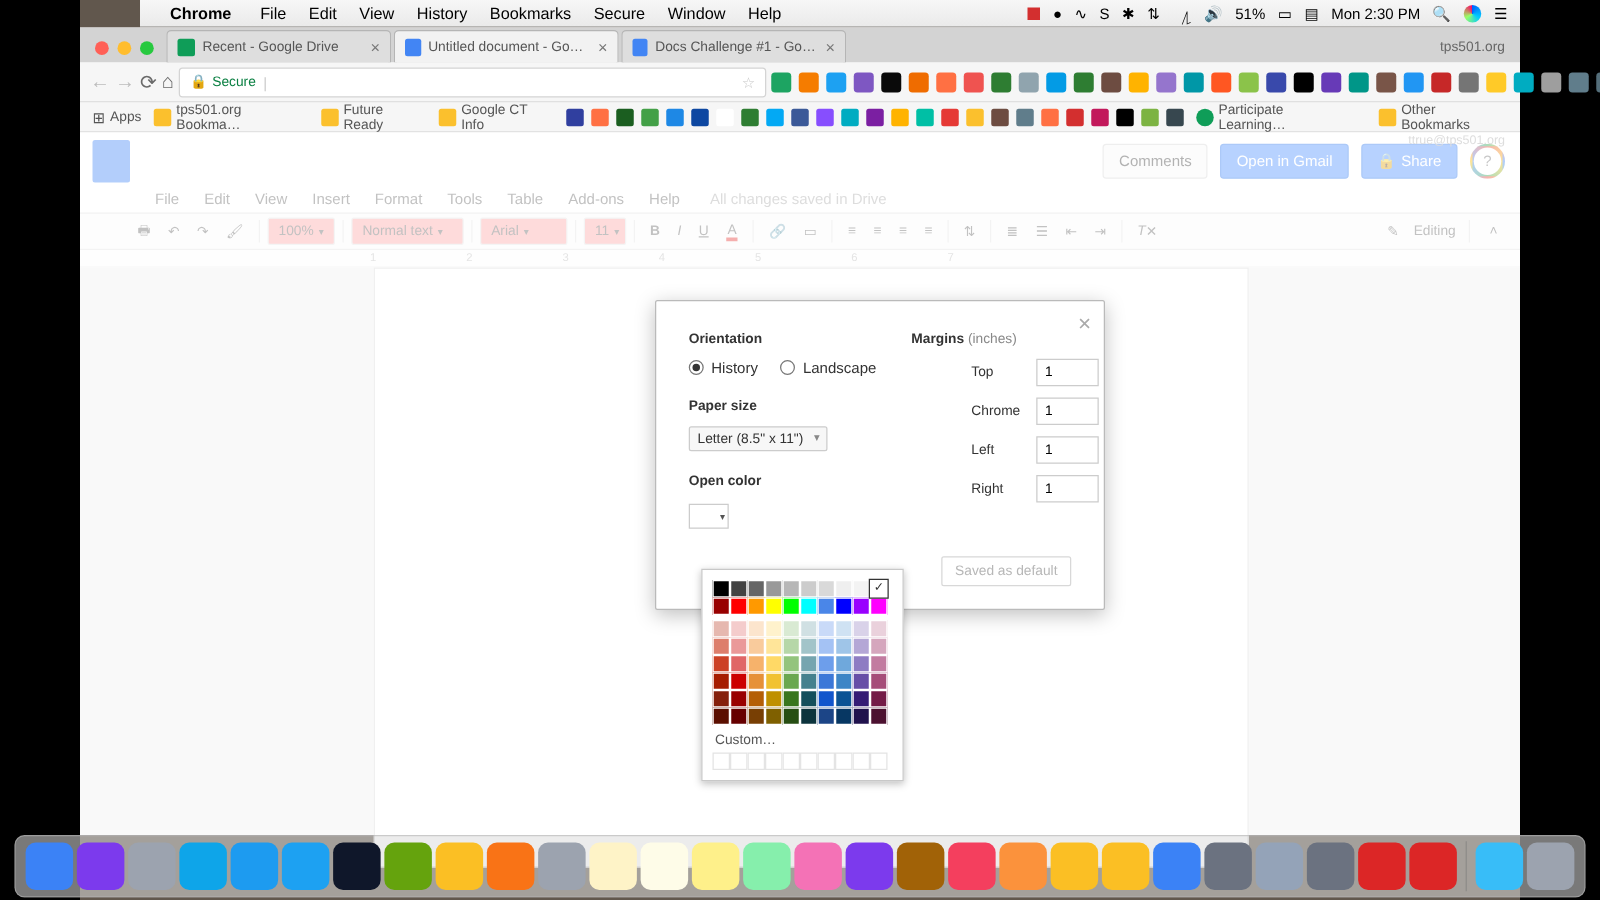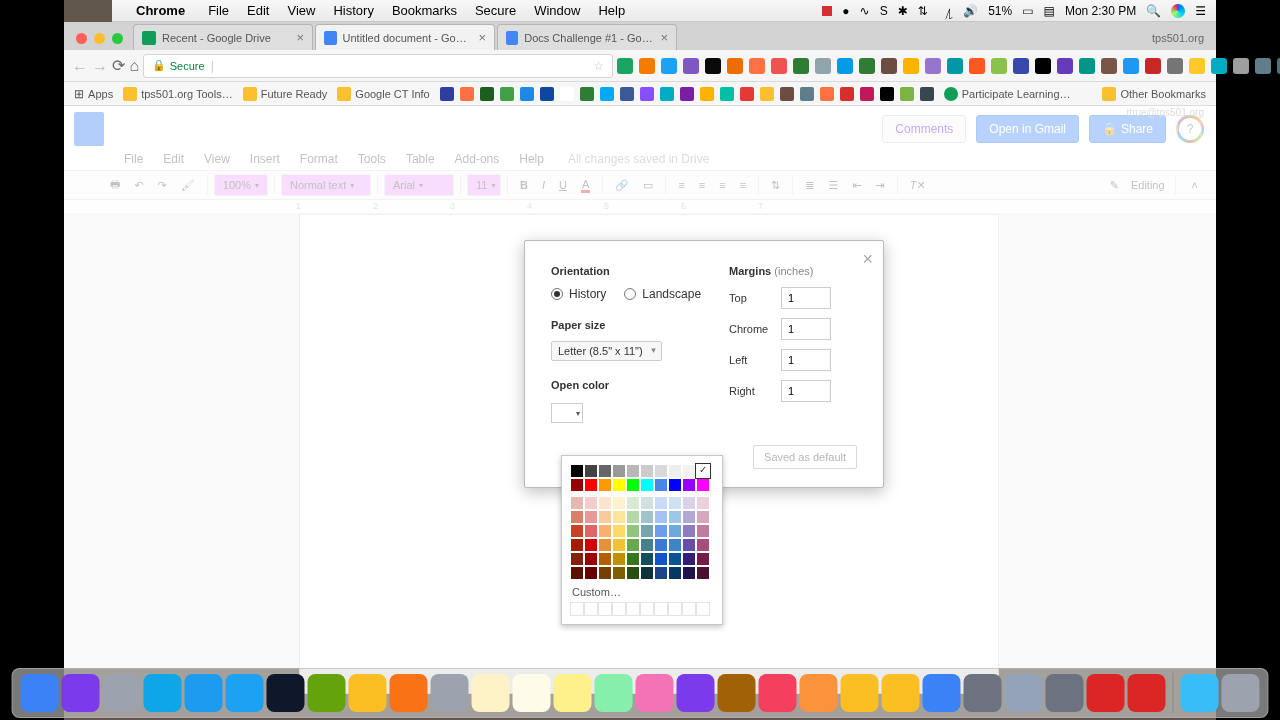--- a/index.html
+++ b/index.html
@@ -44,34 +44,34 @@
   .docs { position: absolute; top: 84px; left: 0; right: 0; bottom: 0; background: #fff; }
   .overlay { position: absolute; inset: 0; background: rgba(255,255,255,0.6); z-index: 5; pointer-events: none; }
 
   .docs-header { height: 42px; display: flex; align-items: center; padding: 4px 12px 0 0; }
   .docs-logo { width: 50px; display: flex; align-items: center; justify-content: center; }
   .docs-logo .logo { width: 30px; height: 34px; background: #4285f4; border-radius: 2px; }
   .docs-title { color: #999; font-size: 17px; font-style: italic; }
   .docs-title-row { display: flex; align-items: center; gap: 14px; }
   .docs-title-row .star, .docs-title-row .folder { color: #c6c6c6; font-size: 14px; }
   .docs-header .right { margin-left: auto; display: flex; align-items: center; gap: 10px; }
-  .docs-btn { height: 28px; padding: 0 12px; border-radius: 3px; font-size: 12px; display: flex; align-items: center; border: 1px solid #d5d5d5; background: #f7f7f7; color: #6d28d9; }
+  .docs-btn { height: 28px; padding: 0 12px; border-radius: 3px; font-size: 12px; display: flex; align-items: center; border: 1px solid #d5d5d5; background: #f7f7f7; color: #404040; }
   .docs-btn.blue { background: #4d90fe; color: #fff; border-color: #3079ed; }
   .avatar-ring { width: 28px; height: 28px; border-radius: 50%; border: 2px solid transparent; background: conic-gradient(#ea4335,#fbbc04,#34a853,#4285f4,#ea4335); display: flex; align-items: center; justify-content: center; }
   .avatar-ring span { width: 22px; height: 22px; border-radius: 50%; background: #fff; color: #777; font-size: 12px; display: flex; align-items: center; justify-content: center; }
   .user-email { position: absolute; right: 12px; top: 1px; font-size: 10px; color: #aaa; }
 
   .menurow { height: 22px; display: flex; align-items: center; font-size: 12px; color: #666; padding-left: 52px; gap: 4px; }
   .menurow span { padding: 0 8px; }
   .menurow .saved { color: #aaa; padding-left: 12px; }
 
   .toolbar { height: 30px; border-top: 1px solid #e0e0e0; border-bottom: 1px solid #e0e0e0; background: #fbfbfb; display: flex; align-items: center; padding: 0 12px 0 40px; gap: 2px; font-size: 11px; color: #666; }
   .toolbar .tbtn { padding: 0 6px; height: 22px; display: flex; align-items: center; justify-content: center; }
   .toolbar .sep { width: 1px; height: 18px; background: #e2e2e2; margin: 0 4px; }
-  .toolbar .sel { border: 1px solid #e3e3e3; border-radius: 2px; padding: 0 8px; height: 22px; display: flex; align-items: center; gap: 4px; background: #f0abfc; }
+  .toolbar .sel { border: 1px solid #e3e3e3; border-radius: 2px; padding: 0 8px; height: 22px; display: flex; align-items: center; gap: 4px; background: #fca5a5; }
   .toolbar .right { margin-left: auto; display: flex; align-items: center; gap: 6px; }
 
   .ruler { height: 14px; background: #fcfcfc; border-bottom: 1px solid #eee; position: relative; font-size: 9px; color: #bbb; }
   .ruler span { position: absolute; top: 1px; }
   .page-area { position: absolute; top: 108px; left: 0; right: 0; bottom: 0; background: #f1f1f1; }
   .page { position: absolute; left: 235px; top: 0; width: 700px; height: 480px; background: #fff; border: 1px solid #d9d9d9; }
   .cursor { position: absolute; left: 310px; top: 48px; width: 1px; height: 14px; background: #555; }
 
   
   .dialog { position: absolute; z-index: 10; left: 460px; top: 240px; width: 360px; background: #fff; border: 1px solid #bababa; border-radius: 2px; box-shadow: 0 4px 16px rgba(0,0,0,0.25); padding: 24px 26px 18px; font-size: 12px; color: #333; }
@@ -80,21 +80,21 @@
   .dialog .cols { display: flex; gap: 28px; }
   .dialog .col { flex: 1; }
   .dialog .lbl { font-weight: 700; font-size: 11px; margin-bottom: 10px; display: block; }
   .dialog .lbl .thin { font-weight: 400; color: #888; }
   .radio-row { display: flex; gap: 18px; margin-bottom: 18px; font-size: 12px; }
   .radio-row label { display: flex; align-items: center; gap: 6px; }
   .radio { width: 12px; height: 12px; border: 1px solid #777; border-radius: 50%; display: inline-flex; align-items: center; justify-content: center; }
   .radio.checked::after { content: ""; width: 6px; height: 6px; background: #333; border-radius: 50%; }
   .select { border: 1px solid #ccc; border-radius: 2px; padding: 3px 18px 3px 6px; font-size: 11px; background: #f7f7f7; display: inline-block; position: relative; }
   .select::after { content: "▾"; position: absolute; right: 5px; top: 3px; font-size: 9px; color: #888; }
-  .margin-row { display: flex; align-items: center; margin-bottom: 9px; gap: 8px; }
+  .margin-row { display: flex; align-items: center; margin-bottom: 9px; gap: 8px; margin-left: 48px; }
   .margin-row span { width: 44px; font-size: 11px; }
   .margin-row input { width: 50px; height: 22px; border: 1px solid #ccc; padding: 0 6px; font-size: 11px; }
   .swatch-btn { width: 32px; height: 20px; border: 1px solid #ccc; background: #fff; display: inline-flex; align-items: center; justify-content: flex-end; padding-right: 2px; margin-top: 2px; }
   .swatch-btn::after { content: "▾"; font-size: 8px; color: #555; }
   .dlg-footer { margin-top: 22px; display: flex; align-items: center; gap: 10px; }
   .saved-default { border: 1px solid #d8d8d8; color: #b7b7b7; padding: 5px 10px; border-radius: 2px; font-size: 11px; margin-left: auto; }
 
   
   .picker { position: absolute; z-index: 20; left: 497px; top: 455px; width: 162px; background: #fff; border: 1px solid #c8c8c8; box-shadow: 0 2px 6px rgba(0,0,0,0.25); padding: 8px; }
   .picker .row { display: flex; }
@@ -223,21 +223,21 @@
 
     </div>
 
     <div class="bmbar">
       <div class="bm">
           <span style="font-size:12px">⊞</span>
           <span>Apps</span>
         </div>
       <div class="bm">
           <span class="bico" style="background:#fbc02d"></span>
-          <span>tps501.org Tools…</span>
+          <span>tps501.org Bookma…</span>
         </div>
       <div class="bm">
           <span class="bico" style="background:#fbc02d"></span>
           <span>Future Ready</span>
         </div>
       <div class="bm">
           <span class="bico" style="background:#fbc02d"></span>
           <span>Google CT Info</span>
         </div>
       <div id="bmicons" style="display:flex;gap:6px;">

